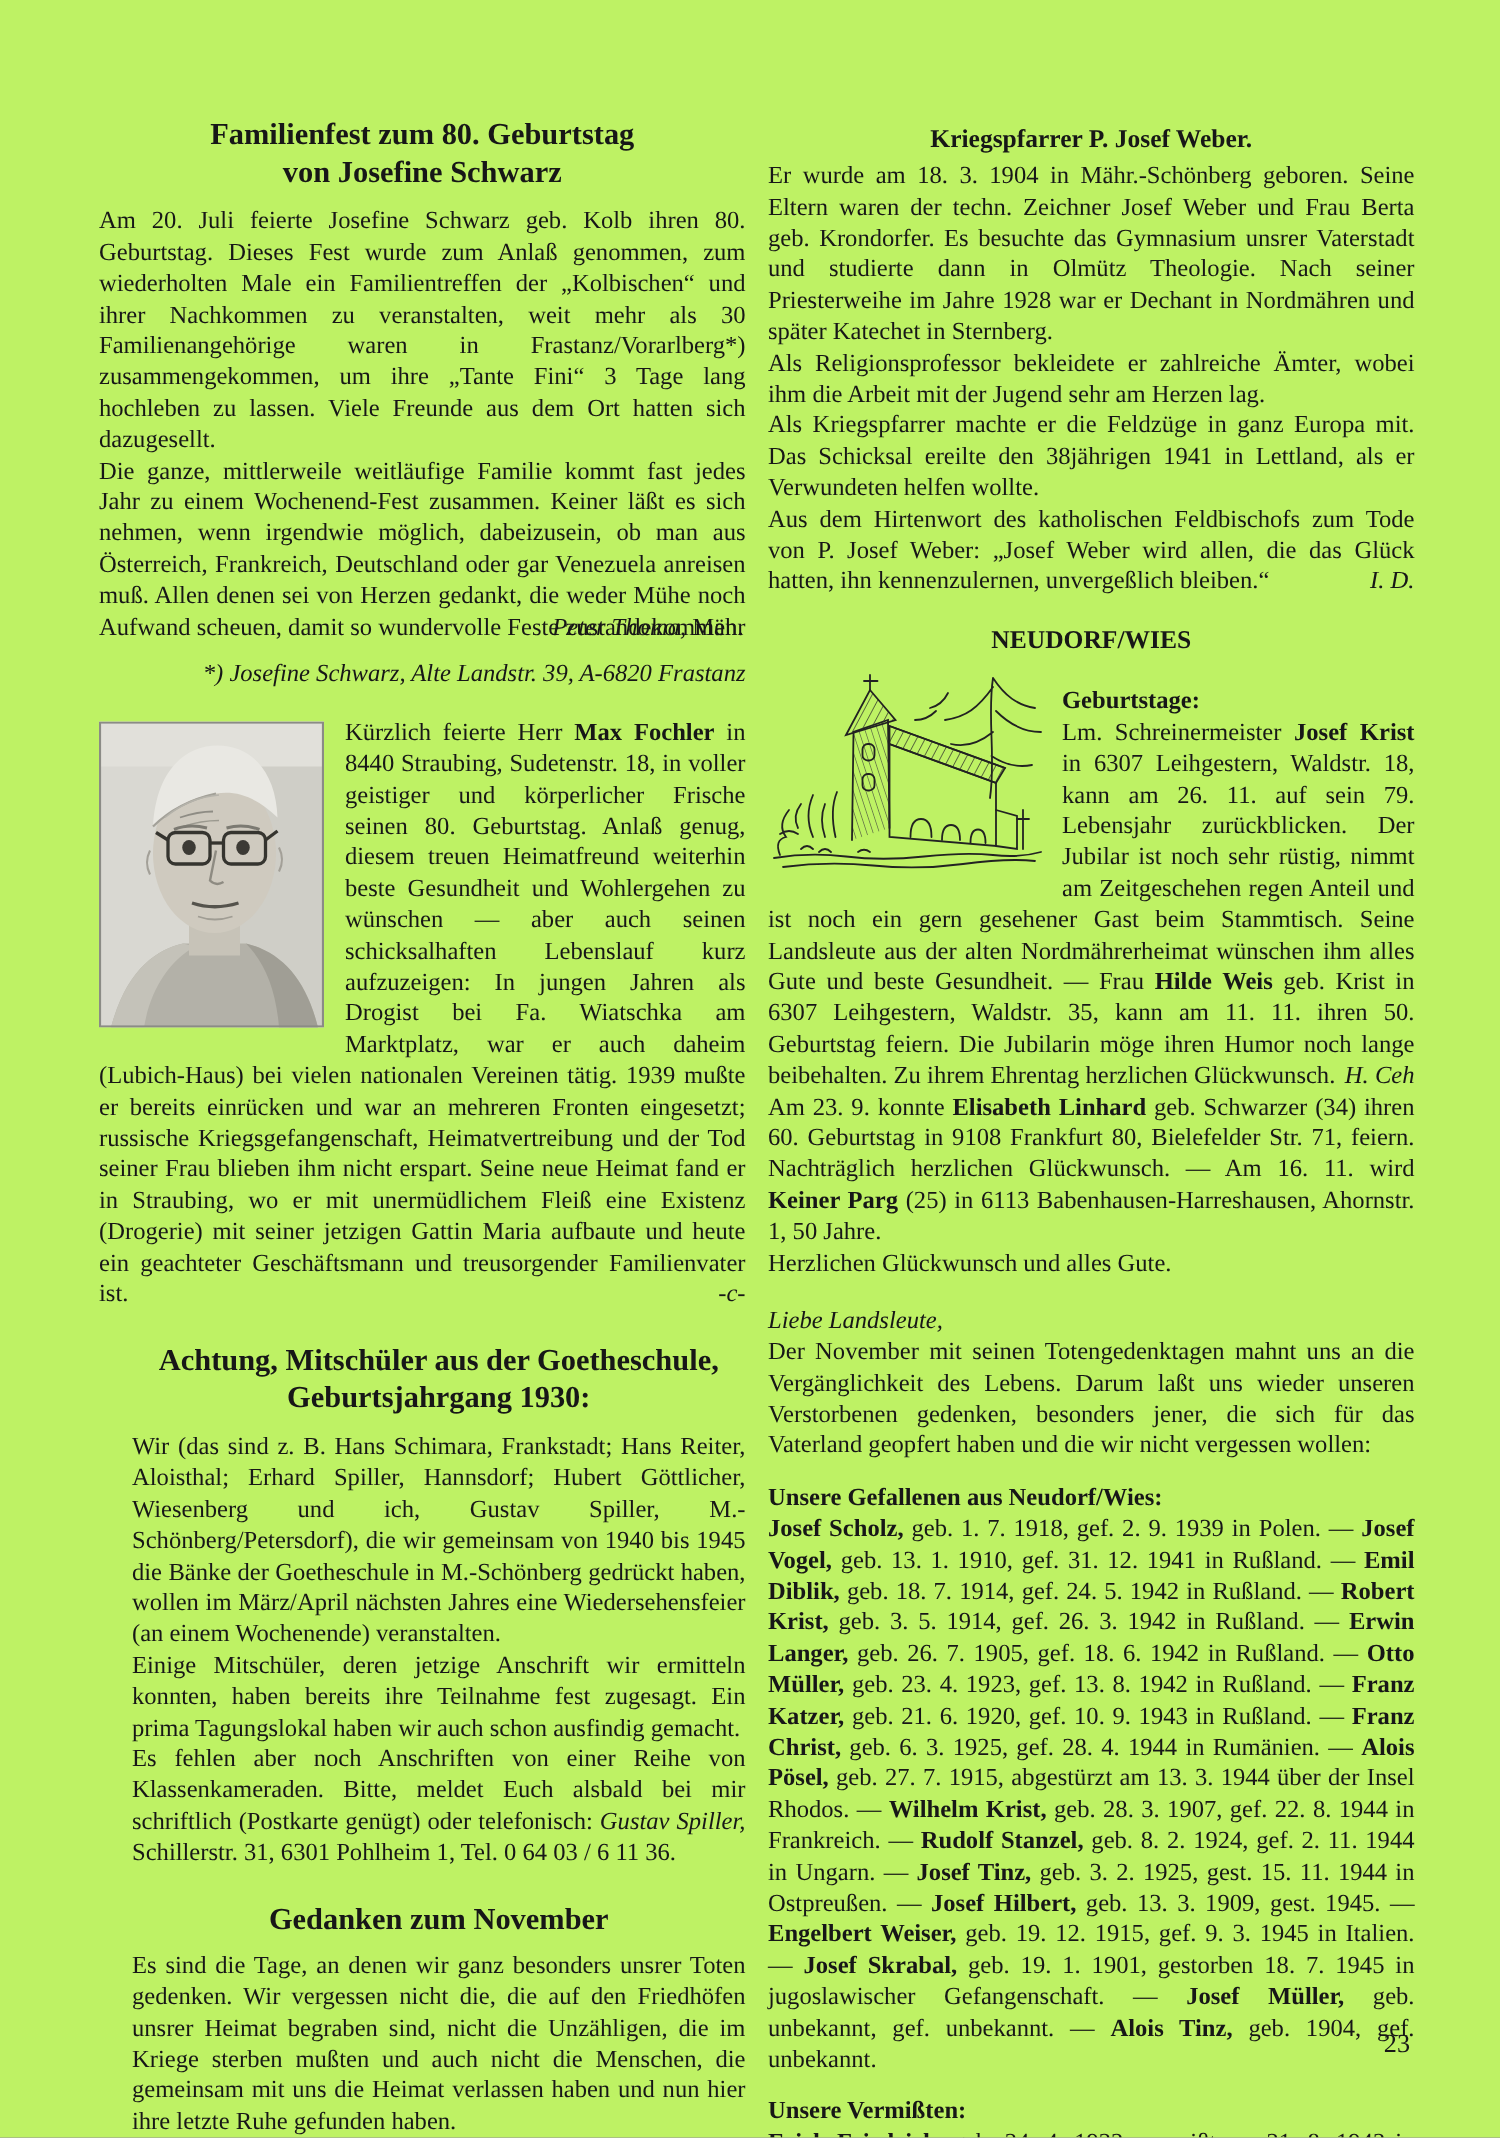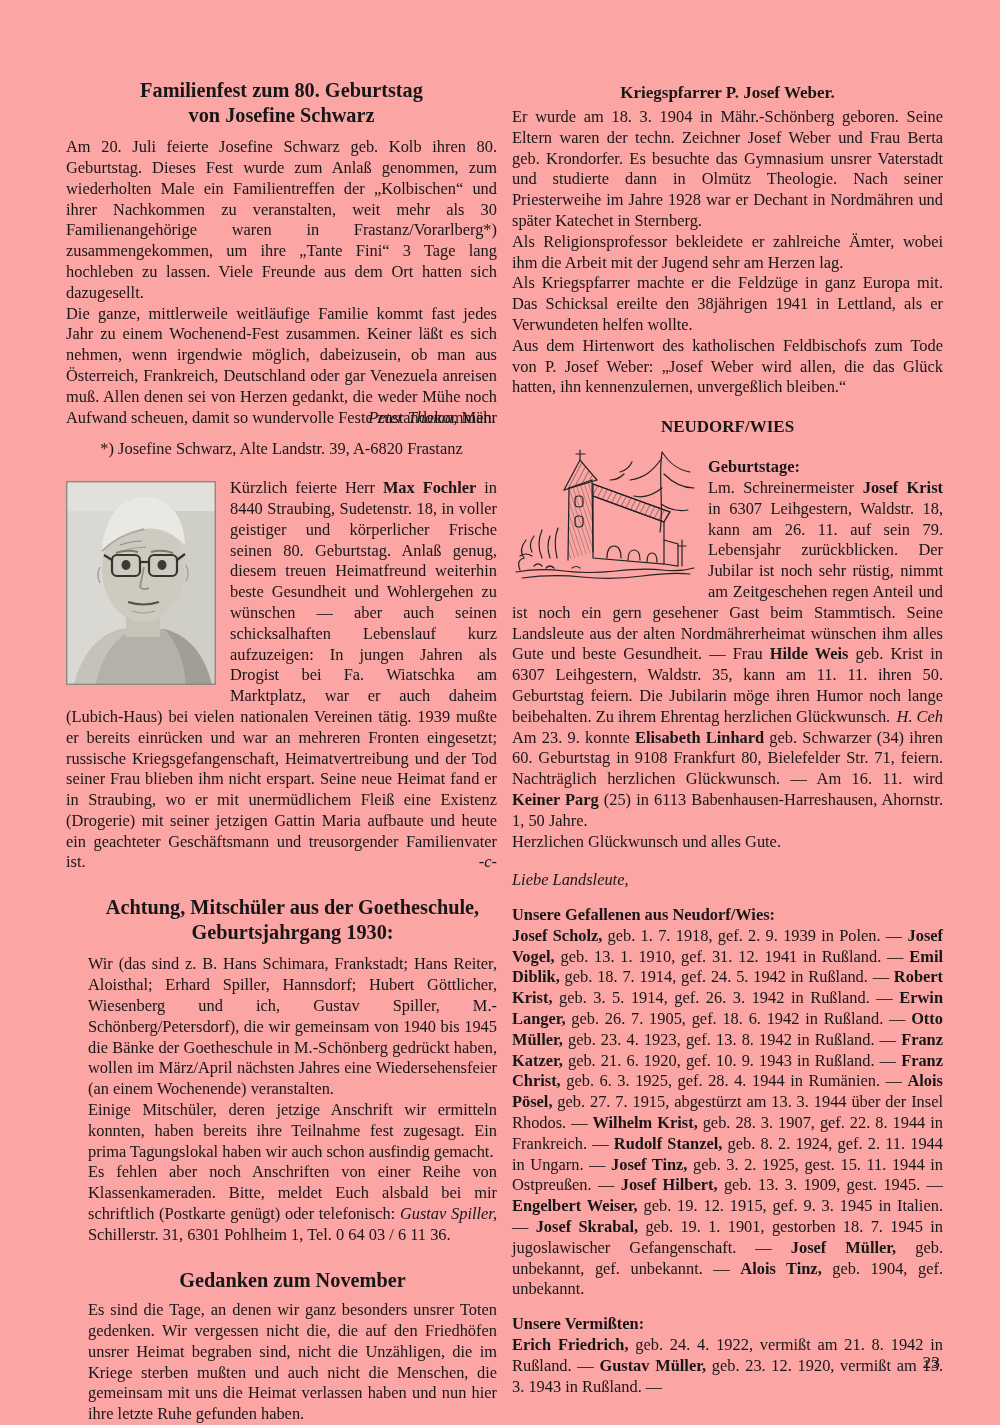--- a/index.html
+++ b/index.html
@@ -1,32 +1,32 @@
 <!DOCTYPE html>
 <html lang="de"><head>
 <meta charset="utf-8">
 <style>
   * { box-sizing: border-box; }
   html,body { margin:0; padding:0; background:#9a9a9a; }
   .sheet{
     width:1000px; height:1425px; position:relative; overflow:hidden;
-    background:#fca5a5; color:#171717; margin:0 auto;
+    background:#bef264; color:#171717; margin:0 auto;
     font-family:"Liberation Serif","DejaVu Serif",serif;
   }
   .cols{ position:absolute; left:66px; top:78px; width:877px; display:flex; gap:15px; }
   .col{ width:431px; font-size:16.4px; line-height:20.8px; text-align:justify; }
   p{ margin:0; }
   .b{ font-weight:bold; }
   .i{ font-style:italic; }
   .h-big{ font-weight:bold; text-align:center; font-size:20.3px; line-height:24.6px; margin:0; }
   .h-small{ font-weight:bold; text-align:center; font-size:17px; line-height:21px; margin:4px; }
   .subhead-left{ font-weight:bold; text-align:left;margin-top:20px; } .mt8{ margin-top:8px; } .mt10{ margin-top:10px; }
   .mt14{ margin-top:14px; } .mt18{ margin-top:18px; } .mt22{ margin-top:22px;margin-left:22px; }
   .sig{ text-align:right; margin-top:-20.8px; }
-  .footnote{ margin-top:11px; text-align:center; }
+  .footnote{ margin-top:11px; text-align:right;font-style:italic; }
   .photo{ float:left; width:150px; height:204px; margin:3px 14px 2px 0; }
   .photo svg{ display:block; width:100%; height:100%; }
   .church{ float:left; width:186px; height:142px; margin:3px 10px 0 0; }
   .church svg{ display:block; width:100%; height:100%; }
   .clear{ clear:both; }
   .salutation{ font-style:italic; text-align:left; }
   .pagenum{ position:absolute; right:60px; top:1352px; font-size:17.5px; }
 </style>
 </head>
 <body>
@@ -106,20 +106,21 @@
     </div>
 
     <div class="col">
 
       <section>
         <h3 class="h-small">Kriegspfarrer P. Josef Weber.</h3>
         <p>Er wurde am 18. 3. 1904 in Mähr.-Schönberg geboren. Seine Eltern waren der techn. Zeichner Josef Weber und Frau Berta geb. Krondorfer. Es besuchte das Gymnasium unsrer Vaterstadt und studierte dann in Olmütz Theologie. Nach seiner Priesterweihe im Jahre 1928 war er Dechant in Nordmähren und später Katechet in Sternberg.</p>
         <p>Als Religionsprofessor bekleidete er zahlreiche Ämter, wobei ihm die Arbeit mit der Jugend sehr am Herzen lag.</p>
         <p>Als Kriegspfarrer machte er die Feldzüge in ganz Europa mit. Das Schicksal ereilte den 38jährigen 1941 in Lettland, als er Verwundeten helfen wollte.</p>
         <p>Aus dem Hirtenwort des katholischen Feldbischofs zum Tode von P. Josef Weber: „Josef Weber wird allen, die das Glück hatten, ihn kennenzulernen, unvergeßlich bleiben.“</p>
+        <div class="sig i">I. D.</div>
       </section>
 
       <section class="mt18">
         <h3 class="h-small">NEUDORF/WIES</h3>
         <div class="church">
           <svg viewBox="0 0 186 142" xmlns="http://www.w3.org/2000/svg">
             <defs>
               <pattern id="hatchA" width="5" height="5" patternUnits="userSpaceOnUse" patternTransform="rotate(28)">
                 <line x1="0" y1="0" x2="0" y2="5" stroke="#2b2b2b" stroke-width="0.9"></line>
               </pattern>
@@ -164,20 +165,21 @@
         <div class="subhead-left">Geburtstage:</div>
         <p><span>Lm. Schreinermeister </span><span class="b">Josef Krist</span><span> in 6307 Leihgestern, Waldstr. 18, kann am 26. 11. auf sein 79. Lebensjahr zurückblicken. Der Jubilar ist noch sehr rüstig, nimmt am Zeitgeschehen regen Anteil und ist noch ein gern gesehener Gast beim Stammtisch. Seine Landsleute aus der alten Nordmährerheimat wünschen ihm alles Gute und beste Gesundheit. — Frau </span><span class="b">Hilde Weis</span><span> geb. Krist in 6307 Leihgestern, Waldstr. 35, kann am 11. 11. ihren 50. Geburtstag feiern. Die Jubilarin möge ihren Humor noch lange beibehalten. Zu ihrem Ehrentag herzlichen Glückwunsch.</span></p>
         <div class="sig i">H. Ceh</div>
         <div class="clear"></div>
         <p><span>Am 23. 9. konnte </span><span class="b">Elisabeth Linhard</span><span> geb. Schwarzer (34) ihren 60. Geburtstag in 9108 Frankfurt 80, Bielefelder Str. 71, feiern. Nachträglich herzlichen Glückwunsch. — Am 16. 11. wird </span><span class="b">Keiner Parg</span><span> (25) in 6113 Babenhausen-Harreshausen, Ahornstr. 1, 50 Jahre.</span></p>
         <p>Herzlichen Glückwunsch und alles Gute.</p>
       </section>
 
       <section class="mt18">
         <p class="salutation">Liebe Landsleute,</p>
+        <p>Der November mit seinen Totengedenktagen mahnt uns an die Vergänglichkeit des Lebens. Darum laßt uns wieder unseren Verstorbenen gedenken, besonders jener, die sich für das Vaterland geopfert haben und die wir nicht vergessen wollen:</p>
         <div class="subhead-left mt14">Unsere Gefallenen aus Neudorf/Wies:</div>
         <p><span class="b">Josef Scholz,</span><span> geb. 1. 7. 1918, gef. 2. 9. 1939 in Polen. — </span><span class="b">Josef Vogel,</span><span> geb. 13. 1. 1910, gef. 31. 12. 1941 in Rußland. — </span><span class="b">Emil Diblik,</span><span> geb. 18. 7. 1914, gef. 24. 5. 1942 in Rußland. — </span><span class="b">Robert Krist,</span><span> geb. 3. 5. 1914, gef. 26. 3. 1942 in Rußland. — </span><span class="b">Erwin Langer,</span><span> geb. 26. 7. 1905, gef. 18. 6. 1942 in Rußland. — </span><span class="b">Otto Müller,</span><span> geb. 23. 4. 1923, gef. 13. 8. 1942 in Rußland. — </span><span class="b">Franz Katzer,</span><span> geb. 21. 6. 1920, gef. 10. 9. 1943 in Rußland. — </span><span class="b">Franz Christ,</span><span> geb. 6. 3. 1925, gef. 28. 4. 1944 in Rumänien. — </span><span class="b">Alois Pösel,</span><span> geb. 27. 7. 1915, abgestürzt am 13. 3. 1944 über der Insel Rhodos. — </span><span class="b">Wilhelm Krist,</span><span> geb. 28. 3. 1907, gef. 22. 8. 1944 in Frankreich. — </span><span class="b">Rudolf Stanzel,</span><span> geb. 8. 2. 1924, gef. 2. 11. 1944 in Ungarn. — </span><span class="b">Josef Tinz,</span><span> geb. 3. 2. 1925, gest. 15. 11. 1944 in Ostpreußen. — </span><span class="b">Josef Hilbert,</span><span> geb. 13. 3. 1909, gest. 1945. — </span><span class="b">Engelbert Weiser,</span><span> geb. 19. 12. 1915, gef. 9. 3. 1945 in Italien. — </span><span class="b">Josef Skrabal,</span><span> geb. 19. 1. 1901, gestorben 18. 7. 1945 in jugoslawischer Gefangenschaft. — </span><span class="b">Josef Müller,</span><span> geb. unbekannt, gef. unbekannt. — </span><span class="b">Alois Tinz,</span><span> geb. 1904, gef. unbekannt.</span></p>
         <div class="subhead-left mt14">Unsere Vermißten:</div>
         <p><span class="b">Erich Friedrich,</span><span> geb. 24. 4. 1922, vermißt am 21. 8. 1942 in Rußland. — </span><span class="b">Gustav Müller,</span><span> geb. 23. 12. 1920, vermißt am 13. 3. 1943 in Rußland. — </span></p>
       </section>
 
     </div>
   </div>
 
   <div class="pagenum">23</div>

